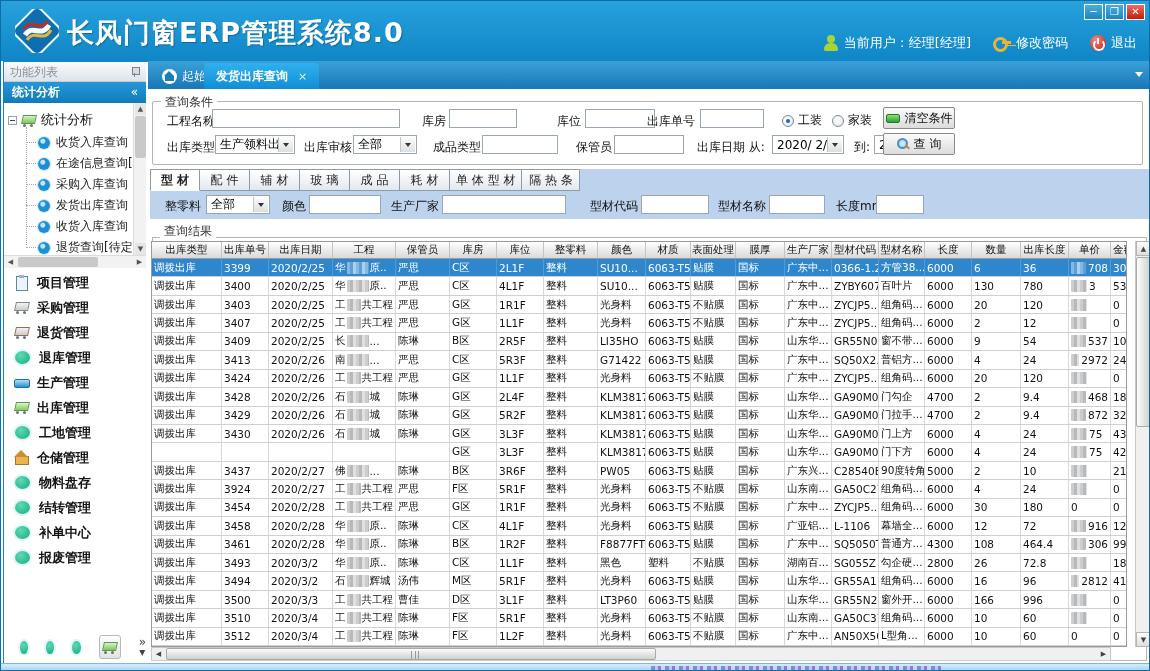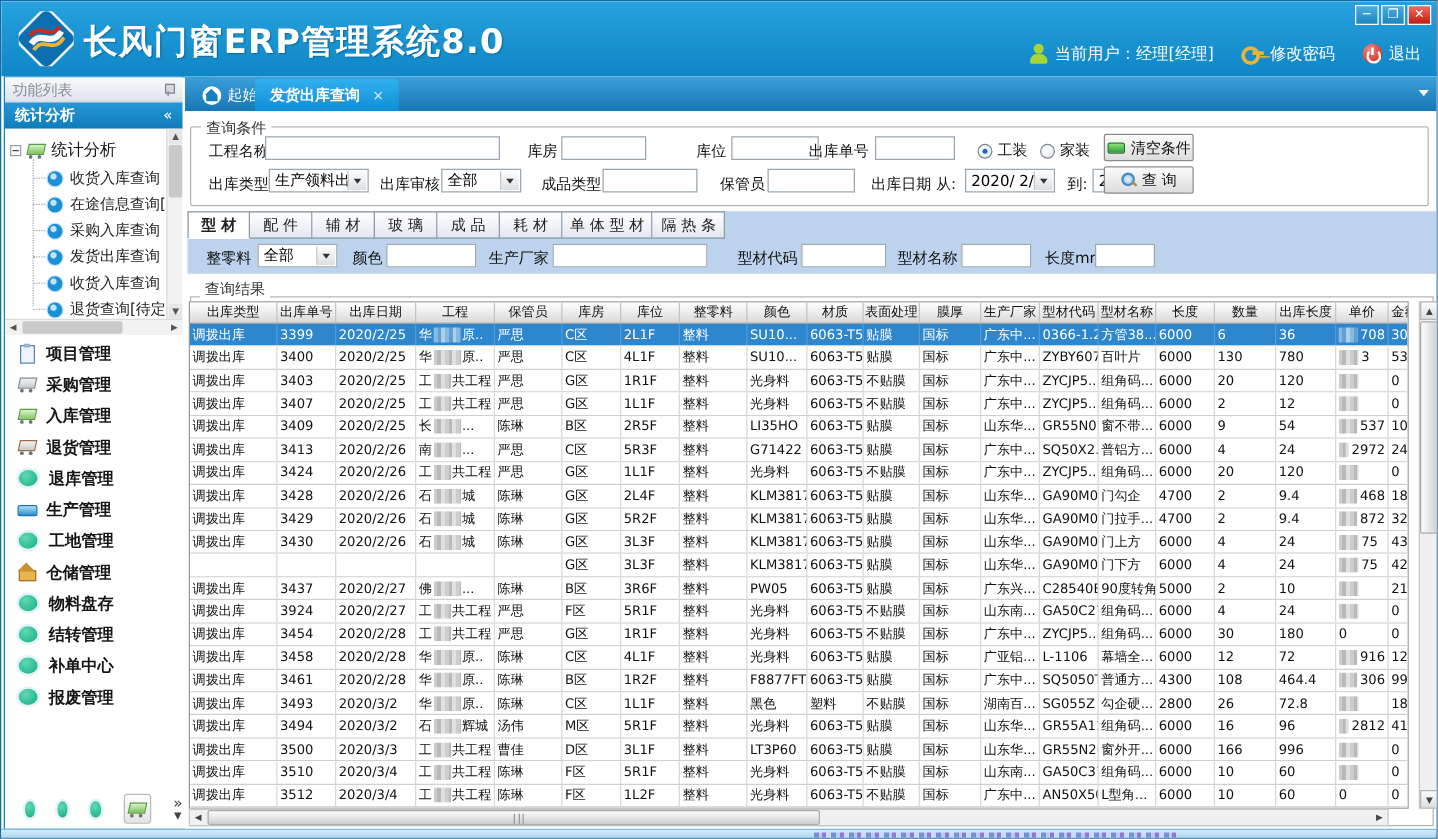--- a/index.html
+++ b/index.html
@@ -223,34 +223,34 @@
     <div class="groups">
         <div class="group-item">
           <span class="ic ic-clipboard"></span>
           <span>项目管理</span>
         </div>
         <div class="group-item">
           <span class="ic ic-cart"></span>
           <span>采购管理</span>
         </div>
         <div class="group-item">
-          <span class="ic ic-cart green"></span>
-          <span>入库管理</span>
-        </div>
-        <div class="group-item">
           <span class="ic ic-cart red"></span>
           <span>退货管理</span>
         </div>
         <div class="group-item">
           <span class="ic ic-circle"></span>
           <span>退库管理</span>
         </div>
         <div class="group-item">
           <span class="ic ic-machine"></span>
           <span>生产管理</span>
+        </div>
+        <div class="group-item">
+          <span class="ic ic-cart green"></span>
+          <span>出库管理</span>
         </div>
         <div class="group-item">
           <span class="ic ic-circle"></span>
           <span>工地管理</span>
         </div>
         <div class="group-item">
           <span class="ic ic-warehouse"></span>
           <span>仓储管理</span>
         </div>
         <div class="group-item">

